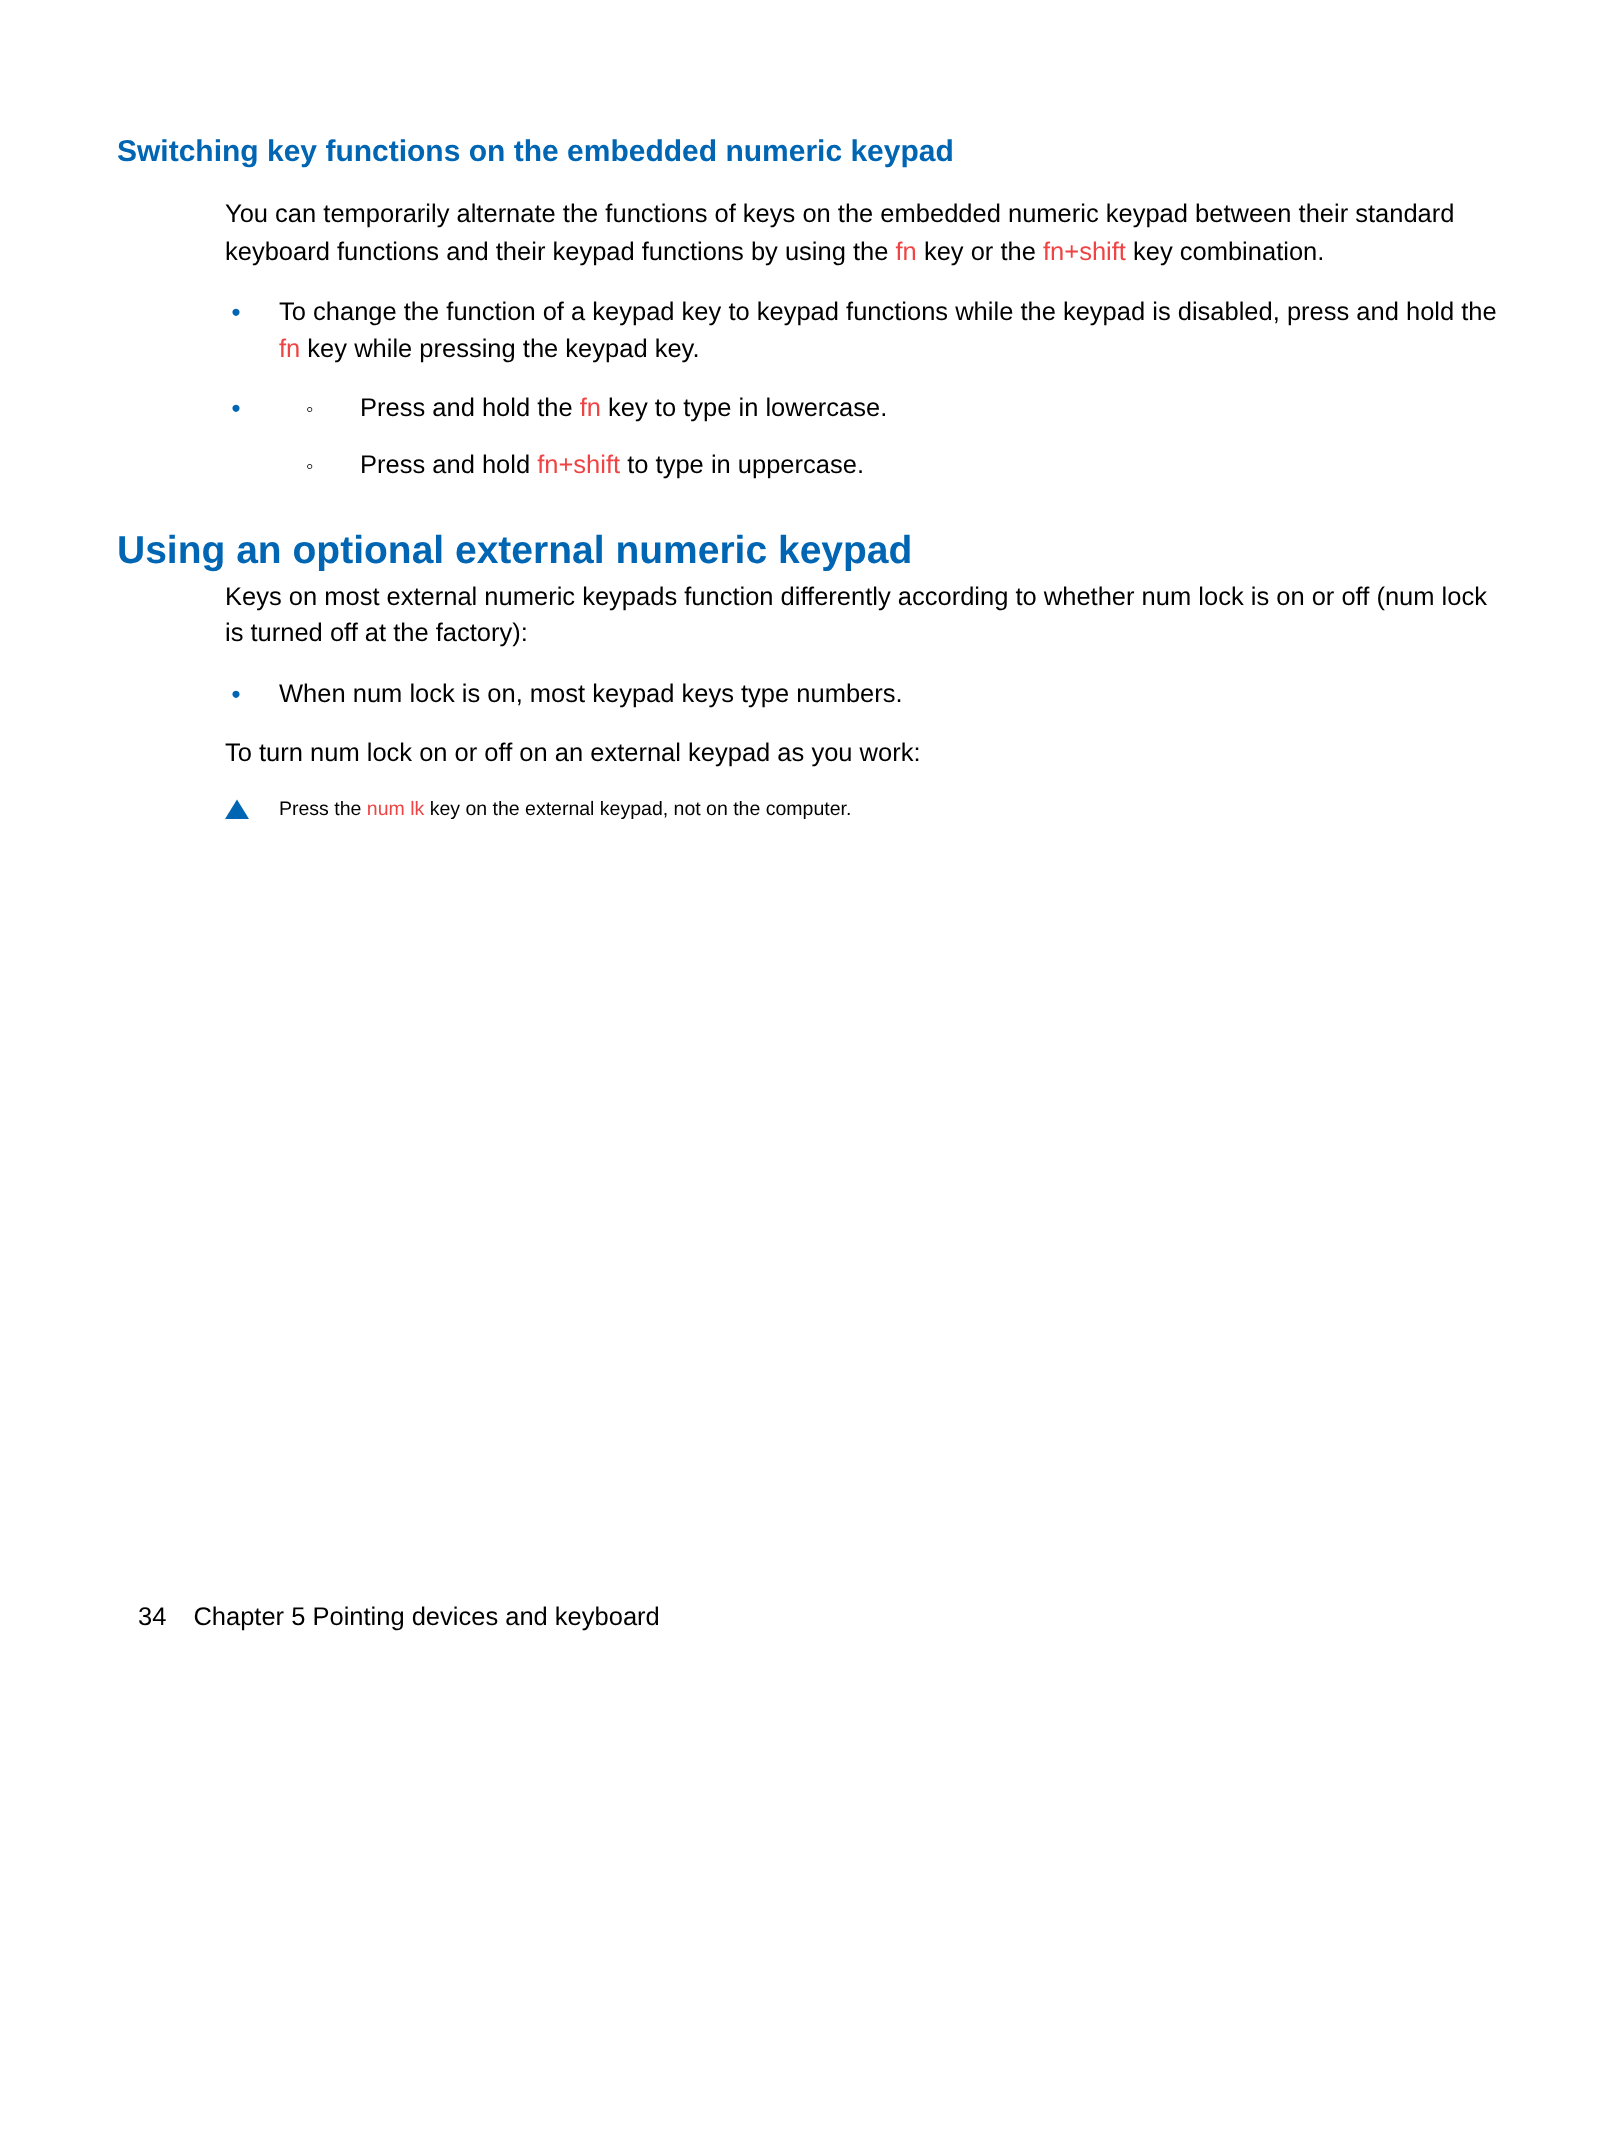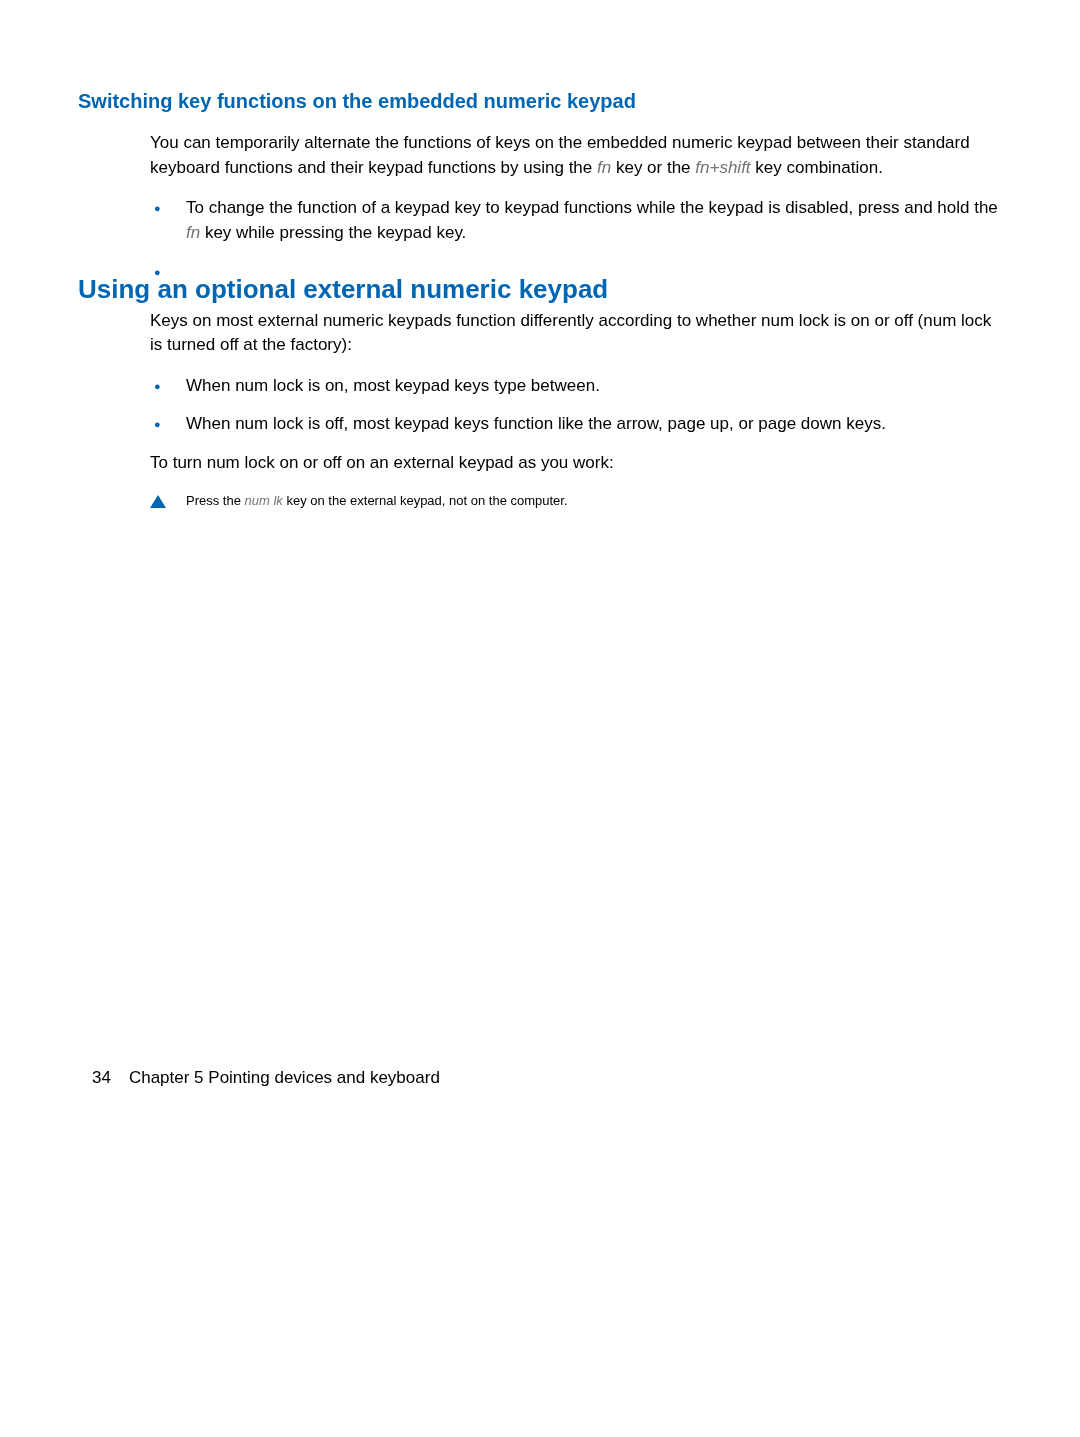--- a/index.html
+++ b/index.html
@@ -2,21 +2,21 @@
 <html><head>
 <meta charset="utf-8">
 <style>
   * { box-sizing: border-box; margin: 0; padding: 0; }
   html, body { width: 1080px; height: 1437px; background: #fff; font-family: Arial, Helvetica, sans-serif; color: #000; }
   .page { position: relative; width: 1080px; height: 1142px; padding: 90px 78px 60px 78px; }
   .h3 { color: #0066b3; font-size: 20px; font-weight: bold; margin-bottom: 18px; }
   .h2 { color: #0066b3; font-size: 26px; font-weight: bold; margin-top: 28px; margin-bottom: 4px; }
   .body-block { margin-left: 72px; }
   .para { font-size: 17px; line-height: 1.45; margin-bottom: 16px; }
-  .key { color: #737373; font-style: italic; }
+  .key { color: #ef4444; }
   ul.bullets { list-style: none; margin-left: 0; padding-left: 0; }
   ul.bullets > li { position: relative; padding-left: 36px; font-size: 17px; line-height: 1.45; margin-bottom: 14px; }
   ul.bullets > li::before { content: "●"; color: #0066b3; font-size: 11px; position: absolute; left: 4px; top: 5px; }
   ul.circles { list-style: none; margin-top: 12px; }
   ul.circles > li { position: relative; padding-left: 54px; font-size: 17px; line-height: 1.45; margin-bottom: 14px; }
   ul.circles > li::before { content: "◦"; color: #000; font-size: 14px; position: absolute; left: 18px; top: 2px; }
   .step { position: relative; padding-left: 36px; font-size: 13px; line-height: 1.45; margin-bottom: 14px; }
   .step .tri { position: absolute; left: 0; top: 3px; width: 0; height: 0; border-left: 8px solid transparent; border-right: 8px solid transparent; border-bottom: 13px solid #0066b3; }
   .footer { position: absolute; bottom: 54px; left: 92px; font-size: 17px; }
   .footer .pnum { margin-right: 18px; }
@@ -31,32 +31,39 @@
   <div class="body-block">
     <p class="para">
       <span>You can temporarily alternate the functions of keys on the embedded numeric keypad between their standard keyboard functions and their keypad functions by using the </span><span class="key">fn</span><span> key or the </span><span class="key">fn+shift</span><span> key combination.</span>
     </p>
 
     <ul class="bullets">
       <li>
         <span>To change the function of a keypad key to keypad functions while the keypad is disabled, press and hold the </span><span class="key">fn</span><span> key while pressing the keypad key.</span>
       </li>
       <li>
+        <ul class="circles">
+          <li>
+            <span>Press and hold the </span><span class="key">fn</span><span> key to type in lowercase.</span>
+          </li>
+          <li>
+            <span>Press and hold </span><span class="key">fn+shift</span><span> to type in uppercase.</span>
+          </li>
+        </ul>
       </li>
     </ul>
   </div>
 
   <div class="h2">Using an optional external numeric keypad</div>
 
   <div class="body-block">
     <p class="para">Keys on most external numeric keypads function differently according to whether num lock is on or off (num lock is turned off at the factory):</p>
 
     <ul class="bullets">
-      <li>When num lock is on, most keypad keys type between.</li>
-      <li>When num lock is off, most keypad keys function like the arrow, page up, or page down keys.</li>
+      <li>When num lock is on, most keypad keys type numbers.</li>
     </ul>
 
     <p class="para">To turn num lock on or off on an external keypad as you work:</p>
 
     <div class="step">
       <span class="tri"></span>
       <span>Press the </span><span class="key">num lk</span><span> key on the external keypad, not on the computer.</span>
     </div>
   </div>
 

